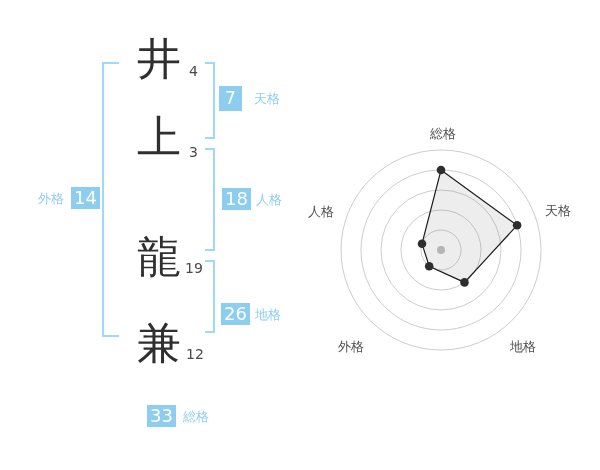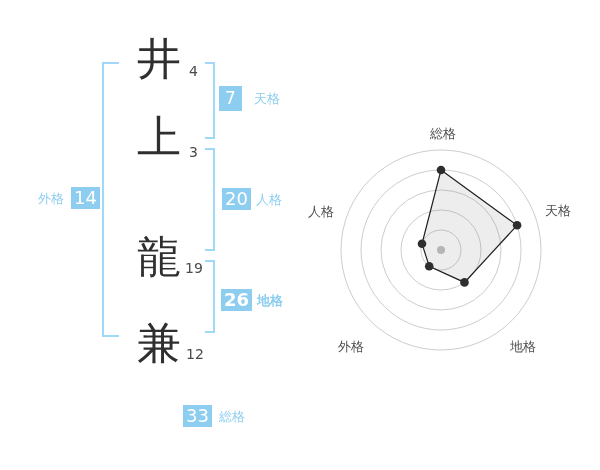--- a/index.html
+++ b/index.html
@@ -57,30 +57,30 @@
     <span class="badge-label">外格</span>
     <span class="badge">14</span>
   </div>
 
   <div class="badge-row" id="tenkaku-group" style="left:219px; top:86px;">
     <span class="badge small">7</span>
     <span class="badge-label">天格</span>
   </div>
 
   <div class="badge-row" id="jinkaku-group" style="left:222px; top:188px;">
-    <span class="badge">20</span>
+    <span class="badge">18</span>
     <span class="badge-label">人格</span>
   </div>
 
-  <div class="badge-row" id="chikaku-group" style="left:221px; top:289px;font-weight:bold;">
+  <div class="badge-row" id="chikaku-group" style="left:221px; top:303px;">
     <span class="badge">26</span>
     <span class="badge-label">地格</span>
   </div>
 
-  <div class="badge-row" id="soukaku-group" style="left:147px; top:405px;margin-left:36px;">
+  <div class="badge-row" id="soukaku-group" style="left:147px; top:405px;">
     <span class="badge">33</span>
     <span class="badge-label">総格</span>
   </div>
 
   <svg id="radar-chart" width="280" height="280" viewBox="0 0 280 280">
       <circle cx="140" cy="140" r="100" fill="none" stroke="#cdcdcd" stroke-width="1"></circle>
       <circle cx="140" cy="140" r="80" fill="none" stroke="#cdcdcd" stroke-width="1"></circle>
       <circle cx="140" cy="140" r="60" fill="none" stroke="#cdcdcd" stroke-width="1"></circle>
       <circle cx="140" cy="140" r="40" fill="none" stroke="#cdcdcd" stroke-width="1"></circle>
       <circle cx="140" cy="140" r="20" fill="none" stroke="#cdcdcd" stroke-width="1"></circle>

